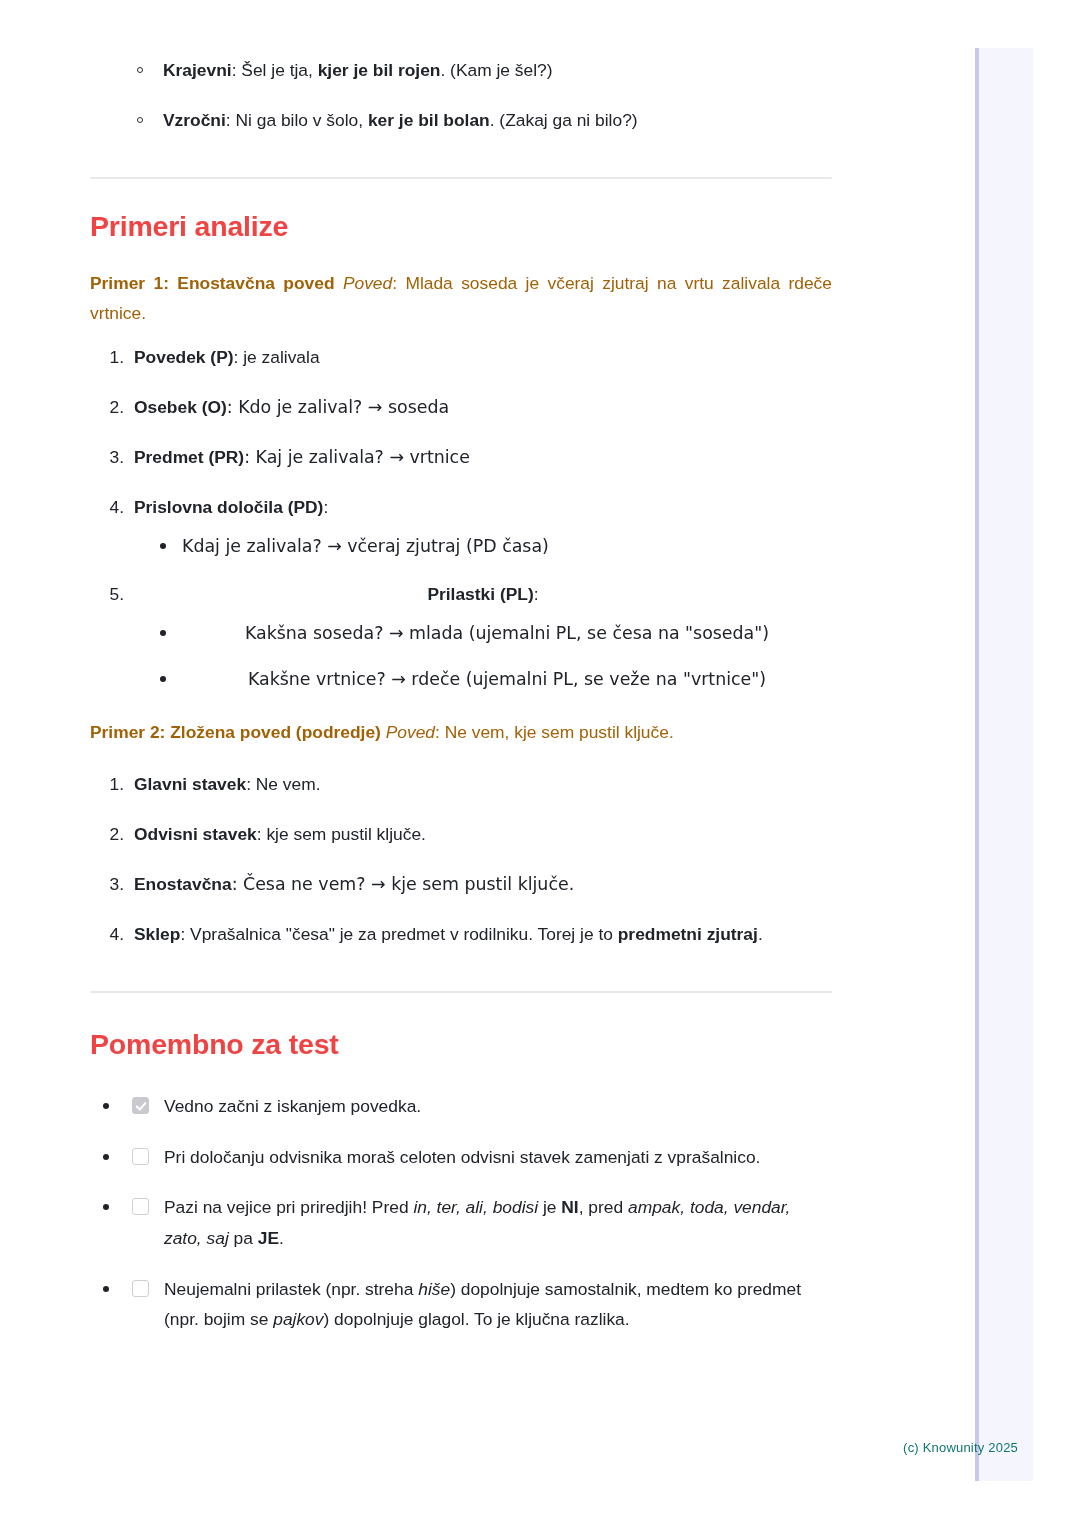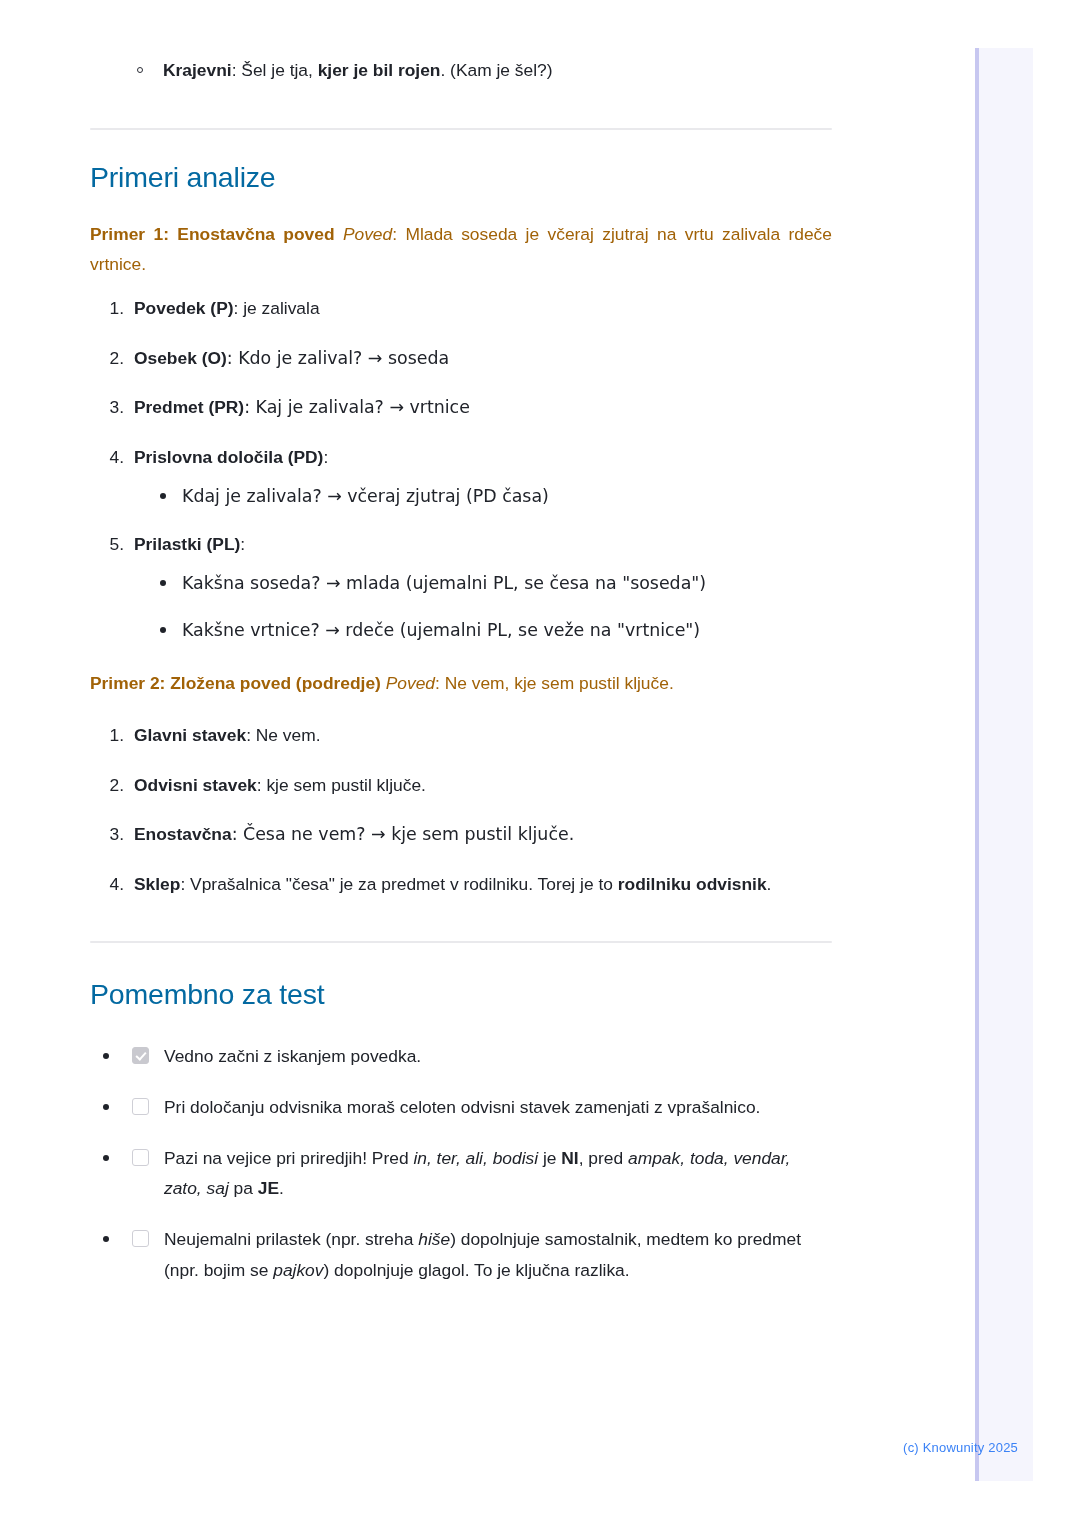--- a/index.html
+++ b/index.html
@@ -39,23 +39,23 @@
 
   .hr {
     height: 2px;
     background: #e9e9ec;
     border: 0;
     margin: 28px 0 30px 0;
     border-radius: 2px;
   }
 
   h2.section-heading {
-    color: #0369a1;
+    color: #ef4444;
     font-size: 28.5px;
-    font-weight: normal;
+    font-weight: bold;
     letter-spacing: -0.2px;
     margin: 0 0 26px 0;
     line-height: 1.2;
   }
 
   p.para {
     font-size: 17.4px;
     line-height: 1.72;
     text-align: justify;
     margin: 0 0 14px 0;
@@ -193,35 +193,38 @@
   }
 
   .arrow { font-family: "DejaVu Sans", sans-serif; }
 
   
   #watermark {
     position: absolute;
     right: 62px;
     top: 1440px;
     font-size: 13px;
-    color: #3b82f6;
+    color: #0f766e;
     letter-spacing: 0.2px;
     white-space: nowrap;
   }
 </style>
 </head>
 <body>
 
 <div id="side-panel"></div>
 
 <div id="doc">
 
   <ul class="circle-list" style="margin-top:56px;">
     <li>
       <b>Krajevni</b><span>: </span><span>Šel je tja, </span><b>kjer je bil rojen</b><span>. (Kam je šel?)</span>
+    </li>
+    <li>
+      <b>Vzročni</b><span>: </span><span>Ni ga bilo v šolo, </span><b>ker je bil bolan</b><span>. (Zakaj ga ni bilo?)</span>
     </li>
   </ul>
 
   <hr class="hr" style="margin-top:42px;">
 
   <h2 class="section-heading">Primeri analize</h2>
 
   <p class="para">
     <b>Primer 1: Enostavčna poved</b><span>&nbsp;</span><em>Poved</em><span>: Mlada soseda je včeraj zjutraj na vrtu zalivala rdeče vrtnice.</span>
   </p>
@@ -235,21 +238,21 @@
     </li>
     <li>
       <b>Predmet (PR)</b><span class="arrow">: Kaj je zalivala? → vrtnice</span>
     </li>
     <li>
       <b>Prislovna določila (PD)</b><span>:</span>
       <ul class="dot-sub">
         <li class="arrow">Kdaj je zalivala? → včeraj zjutraj (PD časa)</li>
       </ul>
     </li>
-    <li style="margin-top:-2px;">
+    <li style="margin-top:-2px;text-align:center;">
       <b>Prilastki (PL)</b><span>:</span>
       <ul class="dot-sub">
         <li class="arrow">Kakšna soseda? → mlada (ujemalni PL, se česa na "soseda")</li>
         <li class="arrow">Kakšne vrtnice? → rdeče (ujemalni PL, se veže na "vrtnice")</li>
       </ul>
     </li>
   </ol>
 
   <p class="para" style="margin-top:24px;text-align:left;">
     <b>Primer 2: Zložena poved (podredje)</b><span>&nbsp;</span><em>Poved</em><span>: Ne vem, kje sem pustil ključe.</span>
@@ -259,21 +262,21 @@
     <li>
       <b>Glavni stavek</b><span>: Ne vem.</span>
     </li>
     <li>
       <b>Odvisni stavek</b><span>: kje sem pustil ključe.</span>
     </li>
     <li>
       <b>Enostavčna</b><span class="arrow">: Česa ne vem? → kje sem pustil ključe.</span>
     </li>
     <li>
-      <b>Sklep</b><span>: Vprašalnica "česa" je za predmet v rodilniku. Torej je to </span><b>rodilniku odvisnik</b><span>.</span>
+      <b>Sklep</b><span>: Vprašalnica "česa" je za predmet v rodilniku. Torej je to </span><b>predmetni zjutraj</b><span>.</span>
     </li>
   </ol>
 
   <hr class="hr" style="margin-top:42px;margin-bottom:34px;">
 
   <h2 class="section-heading">Pomembno za test</h2>
 
   <ul class="check-list" style="margin-top:30px;">
     <li>
       <span class="cbx checked"></span>

